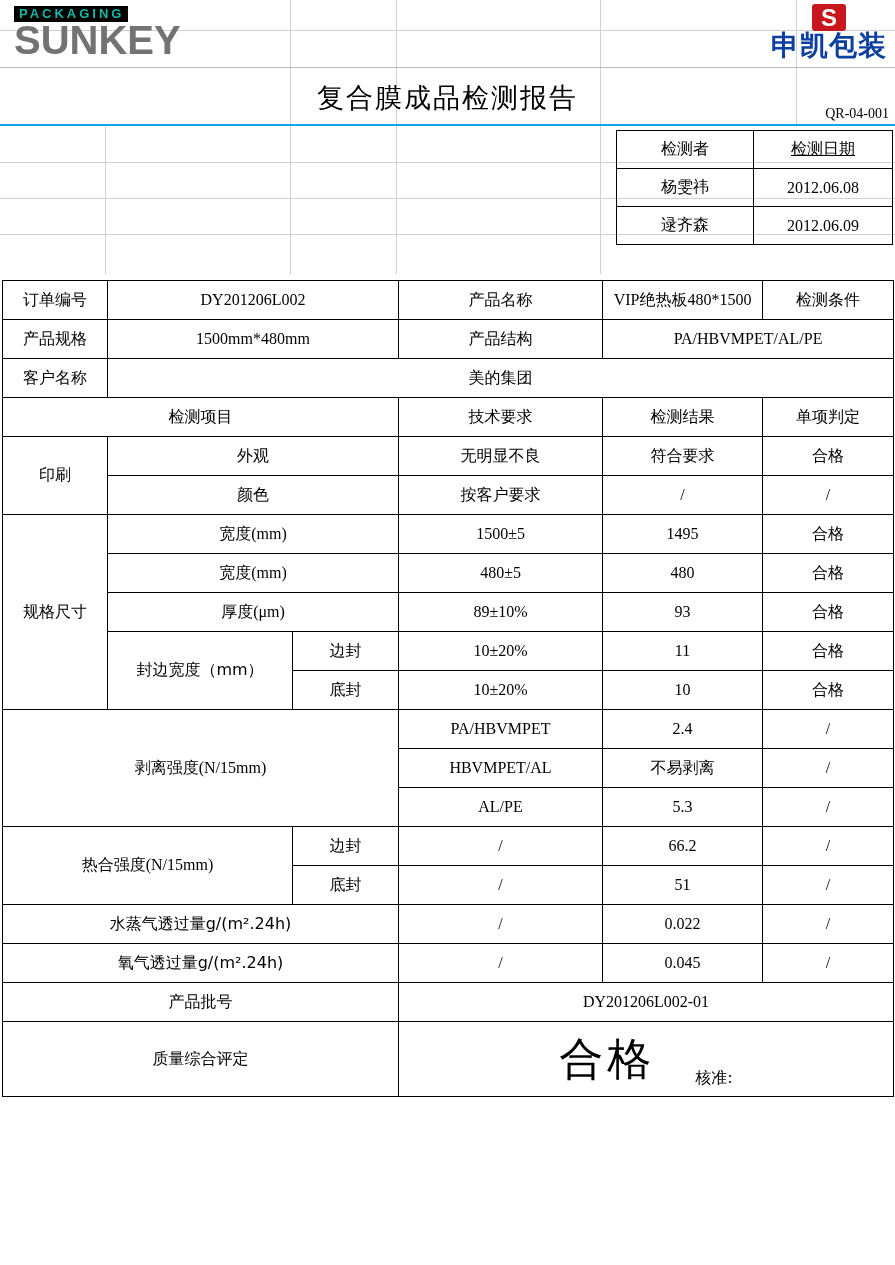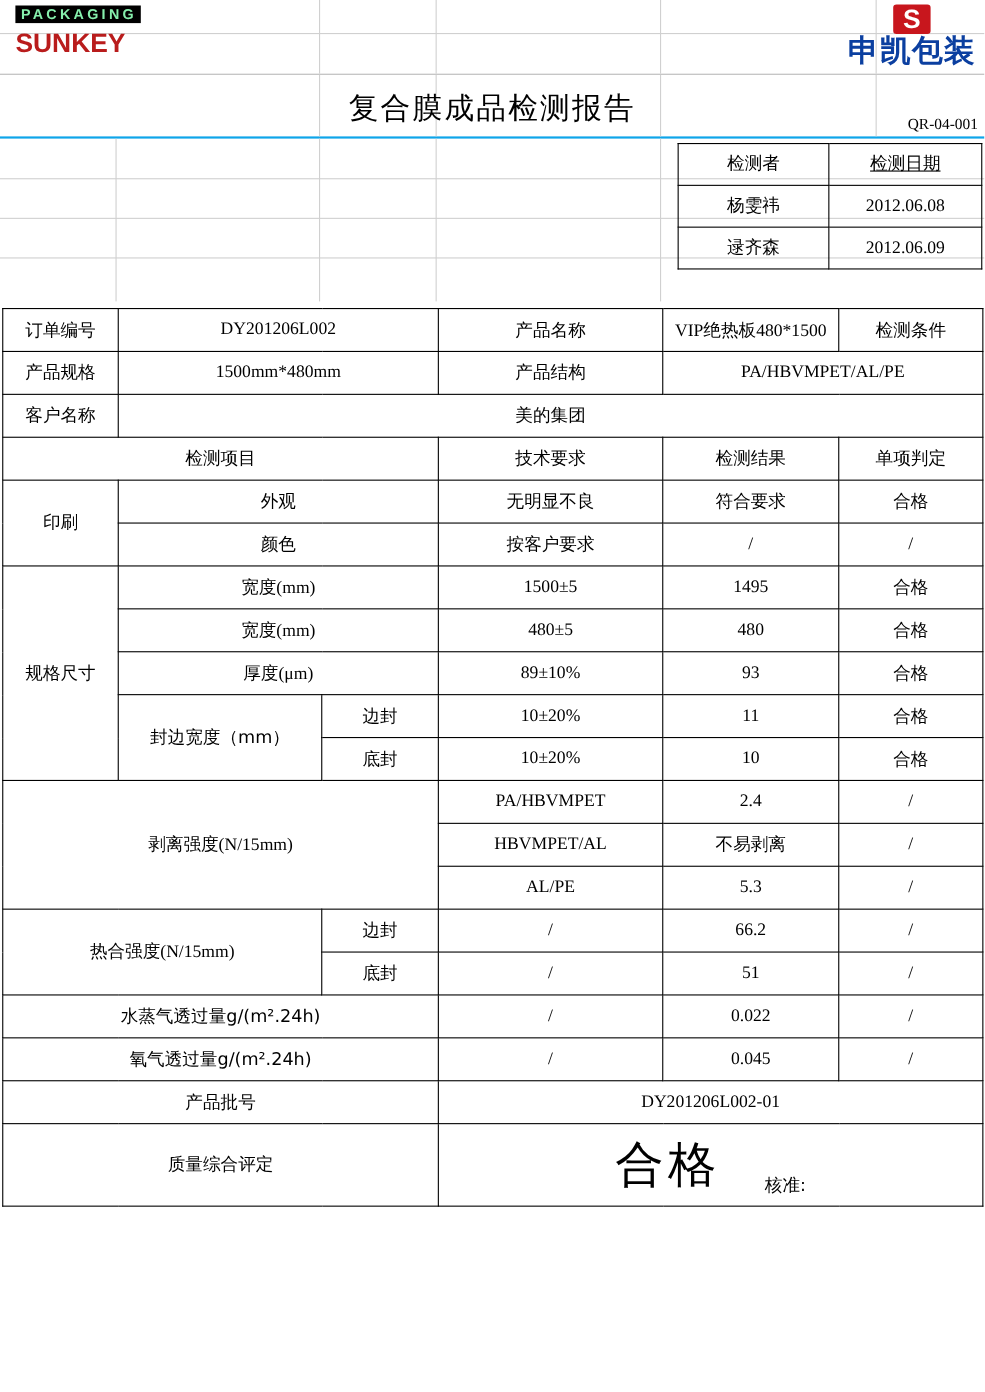--- a/index.html
+++ b/index.html
@@ -35,34 +35,34 @@
     background: #d0d0d0;
   }
   .logo-left {
     position: absolute;
     left: 14px;
     top: 4px;
     width: 180px;
   }
   .logo-left .pk {
     background: #000;
-    color: #86efac;
+    color: #14b8a6;
     font-family: "Liberation Sans", sans-serif;
     font-weight: bold;
     font-size: 13px;
     letter-spacing: 3px;
     padding: 1px 4px 1px 5px;
     display: inline-block;
     line-height: 14px;
   }
   .logo-left .sunkey {
-    color: #b91c1c;
+    color: #737373;
     font-family: "Liberation Sans", sans-serif;
     font-weight: bold;
-    font-size: 24px;
+    font-size: 40px;
     letter-spacing: 0px;
     line-height: 32px;
     margin-top: 2px;
   }
   .logo-right {
     position: absolute;
     right: 8px;
     top: 4px;
     display: flex;
     flex-direction: column;

